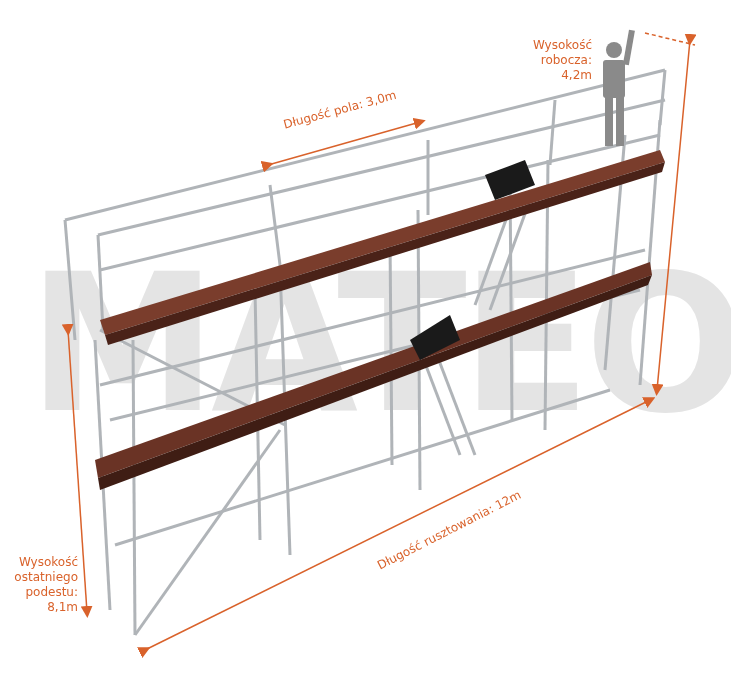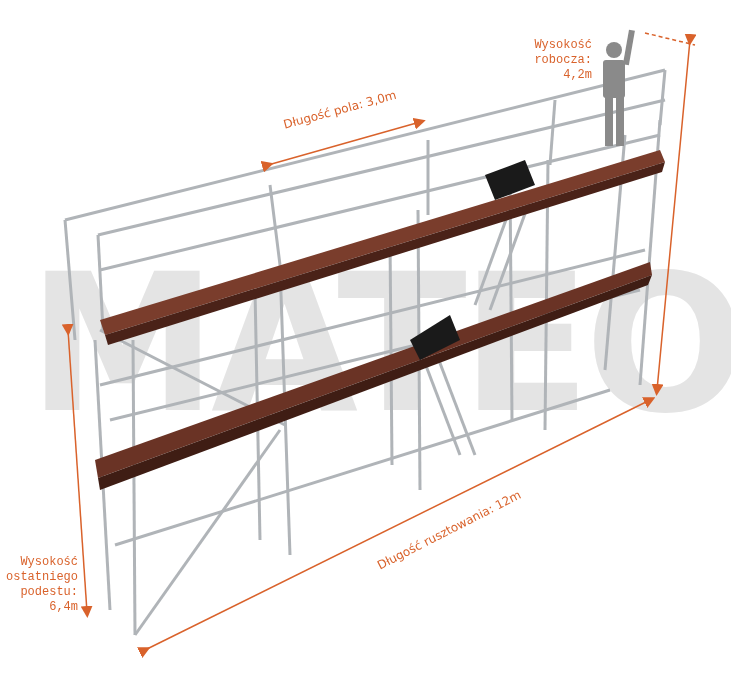--- a/index.html
+++ b/index.html
@@ -1,19 +1,19 @@
 <!DOCTYPE html>
 <html><head>
 <meta charset="utf-8">
 <style>
   html,body{margin:0;padding:0;background:#ffffff;}
   body{width:731px;height:700px;position:relative;overflow:hidden;font-family:"DejaVu Sans",sans-serif;}
   #stage{position:absolute;left:0;top:0;width:731px;height:700px;}
   .lbl{position:absolute;color:#d9622b;font-family:"DejaVu Sans",sans-serif;font-size:12px;line-height:15px;white-space:nowrap;}
-  .right{text-align:right;font-family:Liberation Mono, monospace;}
+  .right{text-align:right;}
   .watermark{position:absolute;left:28px;top:255px;font-family:"DejaVu Sans",sans-serif;font-weight:bold;font-size:190px;letter-spacing:-6px;color:#e4e4e4;line-height:180px;}
 </style>
 </head>
 <body>
 
 <div id="stage">
   <div class="watermark">MATEO</div>
 
   <svg width="731" height="700" style="position:absolute;left:0;top:0">
     <defs>
@@ -88,17 +88,17 @@
     <div>robocza:</div>
     <div>4,2m</div>
   </div>
 
   <div class="lbl" style="left:282px;top:118px;transform:rotate(-15deg);transform-origin:left top;">Długość pola: 3,0m</div>
 
   <div class="lbl right" style="left:5px;top:555px;width:73px;">
     <div>Wysokość</div>
     <div>ostatniego</div>
     <div>podestu:</div>
-    <div>6,4m</div>
+    <div>8,1m</div>
   </div>
 
   <div class="lbl" style="left:375px;top:560px;transform:rotate(-27deg);transform-origin:left top;">Długość rusztowania: 12m</div>
 </div>
 
 </body></html>

